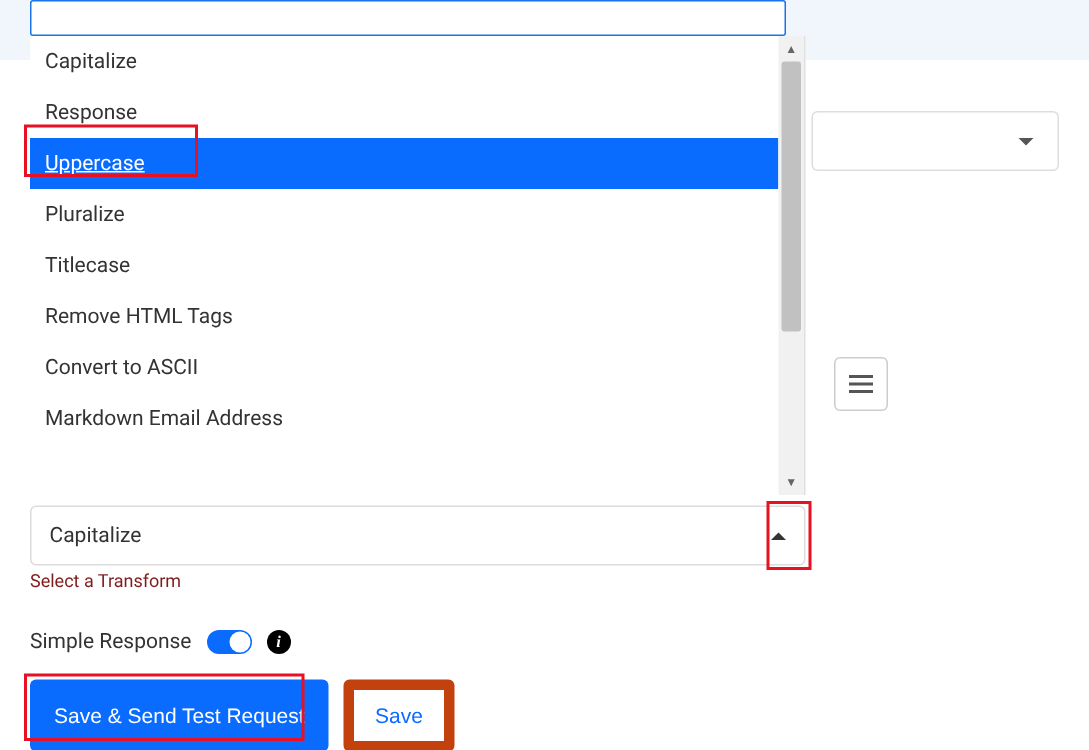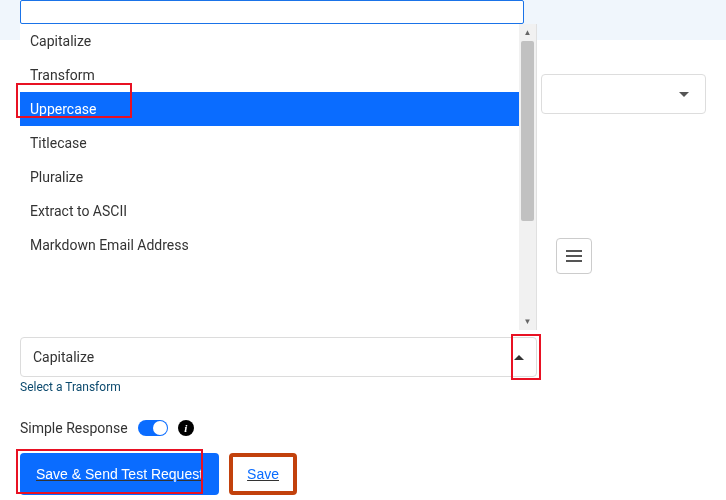--- a/index.html
+++ b/index.html
@@ -58,20 +58,21 @@
     .option-item {
       padding: 9px 10px;
       font-size: 14px;
       color: #333;
       cursor: pointer;
       white-space: nowrap;
     }
     .option-item.selected {
       background: #0a6cff;
       color: #fff;
+      text-decoration: underline;
     }
     .scrollbar-track {
       position: absolute;
       top: 0;
       right: 0;
       width: 17px;
       height: 100%;
       background: #f1f1f1;
     }
     .scrollbar-arrow {
@@ -167,21 +168,21 @@
       height: 0;
       border-left: 5px solid transparent;
       border-right: 5px solid transparent;
       border-bottom: 5px solid #333;
     }
     .helper-text {
       position: absolute;
       top: 380px;
       left: 20px;
       font-size: 12px;
-      color: #0c4a6e;
+      color: #7f1d1d;
     }
     .simple-response-row {
       position: absolute;
       top: 420px;
       left: 20px;
       display: flex;
       align-items: center;
       gap: 10px;
     }
     .simple-response-label {
@@ -219,35 +220,34 @@
       font-style: italic;
       font-family: Georgia, serif;
       cursor: pointer;
     }
     .button-row {
       position: absolute;
       top: 453px;
       left: 20px;
       display: flex;
       gap: 10px;
-      text-decoration: underline;
     }
     .btn-primary {
       background: #0a6cff;
       color: #fff;
       border: none;
       padding: 10px 16px;
       border-radius: 4px;
       font-size: 14px;
       cursor: pointer;
     }
     .btn-secondary {
       background: #fff;
       color: #0a6cff;
-      border: 4px solid #c2410c;
+      border: 7px solid #c2410c;
       padding: 9px 14px;
       border-radius: 4px;
       font-size: 14px;
       cursor: pointer;
     }
     .highlight-option {
       position: absolute;
       border: 2px solid #e81123;
       pointer-events: none;
       z-index: 20;
@@ -286,25 +286,26 @@
   <div class="hamburger-lines">
     <span></span>
       <span></span>
       <span></span>
   </div>
 </div>
 
 <div class="dropdown-panel">
   <div class="options-list">
     <div class="option-item">Capitalize</div>
-    <div class="option-item">Transform</div>
+    <div class="option-item">Response</div>
     <div class="option-item selected">Uppercase</div>
+    <div class="option-item">Pluralize</div>
     <div class="option-item">Titlecase</div>
-    <div class="option-item">Pluralize</div>
-    <div class="option-item">Extract to ASCII</div>
+    <div class="option-item">Remove HTML Tags</div>
+    <div class="option-item">Convert to ASCII</div>
     <div class="option-item">Markdown Email Address</div>
 
   </div>
   <div class="scrollbar-track">
     <div class="scrollbar-arrow up">▲</div>
     <div class="scrollbar-thumb"></div>
     <div class="scrollbar-arrow down">▼</div>
   </div>
 </div>
 

